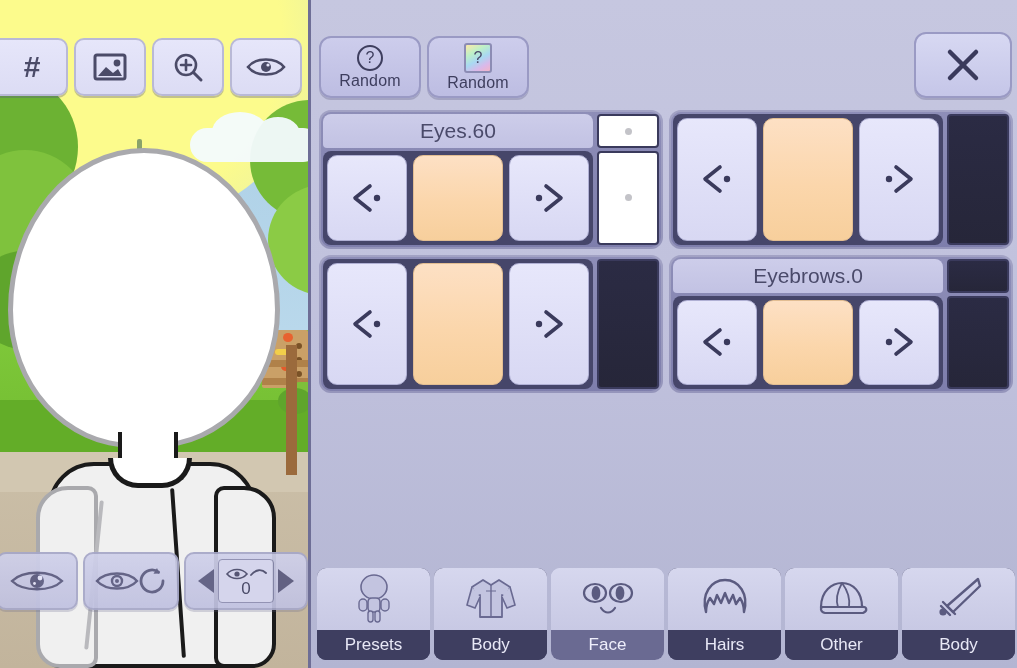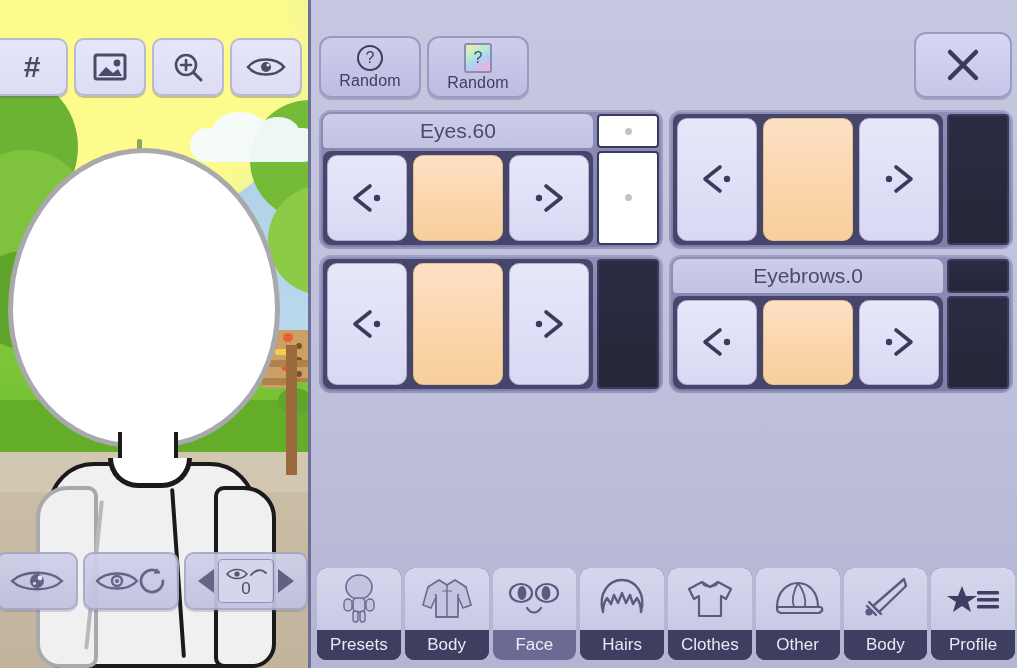--- a/index.html
+++ b/index.html
@@ -532,29 +532,20 @@
         <div class="tab-icon">
           <svg width="52" height="46" viewBox="0 0 52 46">
             <path d="M7 36 C2 18, 12 4, 26 4 C40 4, 50 18, 45 36
                      C45 28, 41 22, 41 22 L37 28 L34 19 L30 27 L26 17
                      L22 27 L18 19 L15 28 L11 22 C11 22, 7 28, 7 36 Z" fill="none" stroke="#5b5b80" stroke-width="2.4" stroke-linejoin="round"></path>
           </svg>
         </div>
         <div class="tab-label">Hairs</div>
       </div>
 
-      <div class="tab">
-        <div class="tab-icon">
-          <svg width="52" height="44" viewBox="0 0 52 44">
-            <path d="M18 5 L26 10 L34 5 L47 12 L42 22 L37 19 L37 39 L15 39 L15 19 L10 22 L5 12 Z" fill="none" stroke="#5b5b80" stroke-width="2.2" stroke-linejoin="round"></path>
-            <path d="M18 5 C20 11, 32 11, 34 5" fill="none" stroke="#5b5b80" stroke-width="2"></path>
-          </svg>
-        </div>
-        <div class="tab-label">Clothes</div>
-      </div>
 
       <div class="tab">
         <div class="tab-icon">
           <svg width="54" height="42" viewBox="0 0 54 42">
             <path d="M6 29 C6 13, 17 5, 27 5 C38 5, 47 14, 47 29 Z" fill="none" stroke="#5b5b80" stroke-width="2.2"></path>
             <path d="M47 29 C52 28, 53 33, 48 35 L10 35 C5 34, 5 29, 8 29 Z" fill="none" stroke="#5b5b80" stroke-width="2.2"></path>
             <path d="M27 5 C22 14, 21 23, 23 29" fill="none" stroke="#5b5b80" stroke-width="1.8"></path>
             <path d="M27 5 C33 13, 35 22, 34 29" fill="none" stroke="#5b5b80" stroke-width="1.8"></path>
           </svg>
         </div>
@@ -566,27 +557,16 @@
           <svg width="50" height="46" viewBox="0 0 50 46">
             <path d="M44 3 L46 10 L19 36 L13 30 Z" fill="none" stroke="#5b5b80" stroke-width="2.4" stroke-linejoin="round"></path>
             <line x1="9" y1="26" x2="21" y2="38" stroke="#5b5b80" stroke-width="2.4" stroke-linecap="round"></line>
             <line x1="16" y1="39" x2="7" y2="30" stroke="#5b5b80" stroke-width="2.4" stroke-linecap="round"></line>
             <circle cx="9" cy="36" r="3.6" fill="#5b5b80"></circle>
           </svg>
         </div>
         <div class="tab-label">Body</div>
       </div>
 
-      <div class="tab">
-        <div class="tab-icon">
-          <svg width="56" height="36" viewBox="0 0 56 36">
-            <path d="M15 4 L19 14 L30 14 L21 20 L24 30 L15 24 L6 30 L9 20 L0 14 L11 14 Z" fill="#3e3e60" transform="translate(2,1)"></path>
-            <rect x="32" y="10" width="22" height="3.6" rx="1.4" fill="#3e3e60"></rect>
-            <rect x="32" y="17" width="22" height="3.6" rx="1.4" fill="#3e3e60"></rect>
-            <rect x="32" y="24" width="22" height="3.6" rx="1.4" fill="#3e3e60"></rect>
-          </svg>
-        </div>
-        <div class="tab-label">Profile</div>
-      </div>
 
     </div>
   </div>
 </div>
 
 </body></html>

